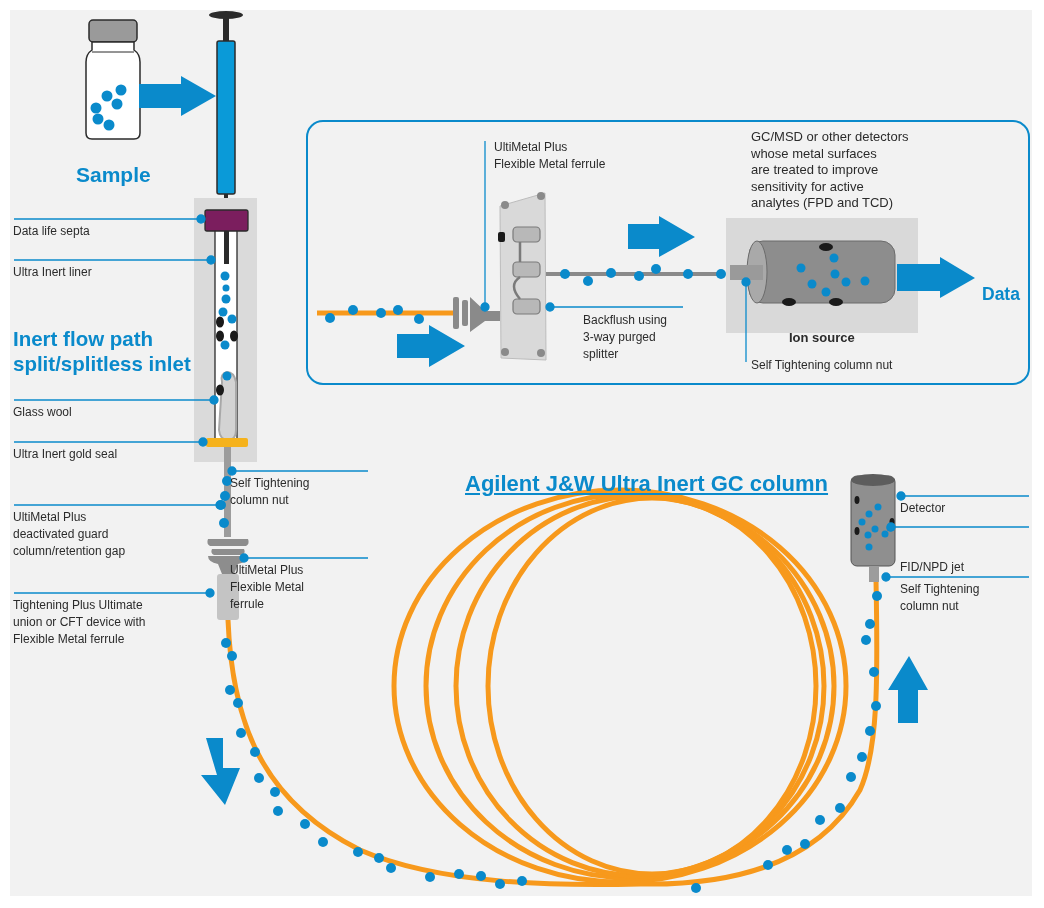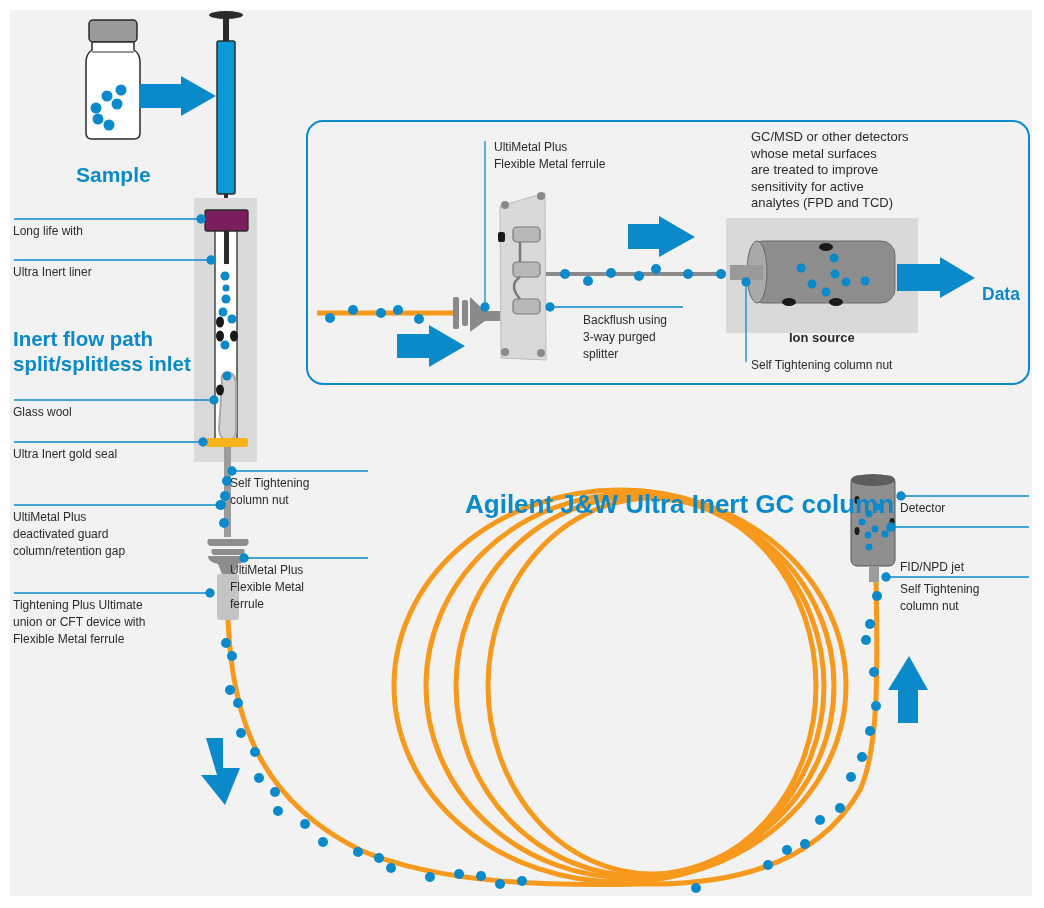--- a/index.html
+++ b/index.html
@@ -242,24 +242,24 @@
     <line x1="550" y1="307" x2="683" y2="307"></line>
       <circle cx="550" cy="307" r="4"></circle>
     <line x1="746" y1="282" x2="746" y2="362"></line>
       <circle cx="746" cy="282" r="4"></circle>
   </g>
 </svg>
 
 <div class="title" style="left:76px;top:145px;font-size:21px;">Sample</div>
 <div class="title" style="left:13px;top:308px;font-size:20.5px;line-height:25px;white-space:pre-line;">Inert flow path
 split/splitless inlet</div>
-<div class="title" style="left:465px;top:471px;font-size:26px;">Agilent J&amp;W Ultra Inert GC column</div>
+<div class="title" style="left:465px;top:453px;font-size:22px;text-decoration:underline;">Agilent J&amp;W Ultra Inert GC column</div>
 <div class="title" style="left:982px;top:266px;font-size:17.5px;">Data</div>
 
-<div class="lbl" style="left:13px;top:223px;">Long life with</div>
+<div class="lbl" style="left:13px;top:223px;">Data life septa</div>
 <div class="lbl" style="left:13px;top:264px;">Ultra Inert liner</div>
 <div class="lbl" style="left:13px;top:404px;">Glass wool</div>
 <div class="lbl" style="left:13px;top:446px;">Ultra Inert gold seal</div>
 <div class="lbl right" style="left:230px;top:475px;width:138px;">Self Tightening
 column nut</div>
 <div class="lbl" style="left:13px;top:509px;">UltiMetal Plus
 deactivated guard
 column/retention gap</div>
 <div class="lbl right" style="left:230px;top:562px;width:138px;">UltiMetal Plus
 Flexible Metal

